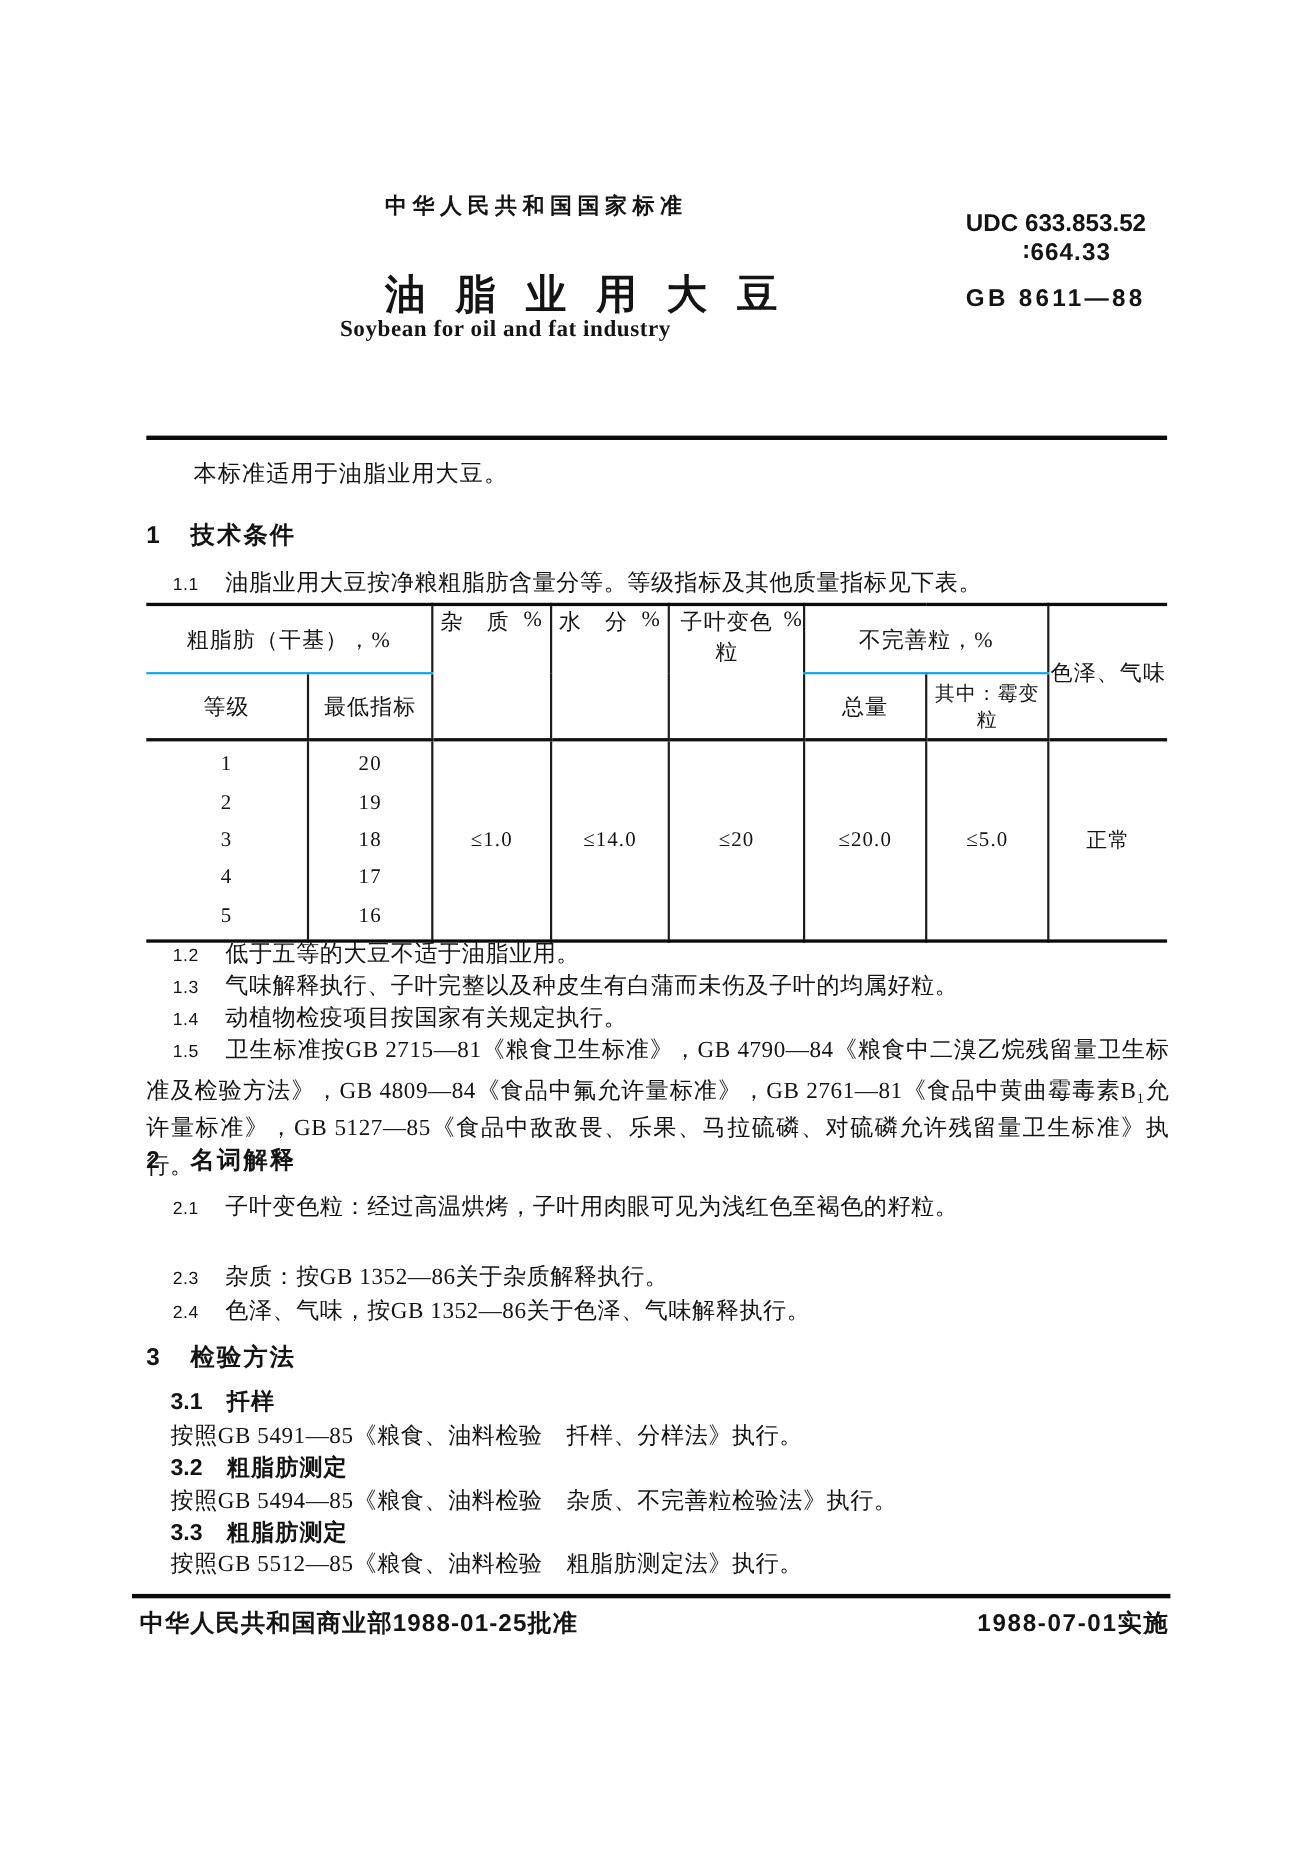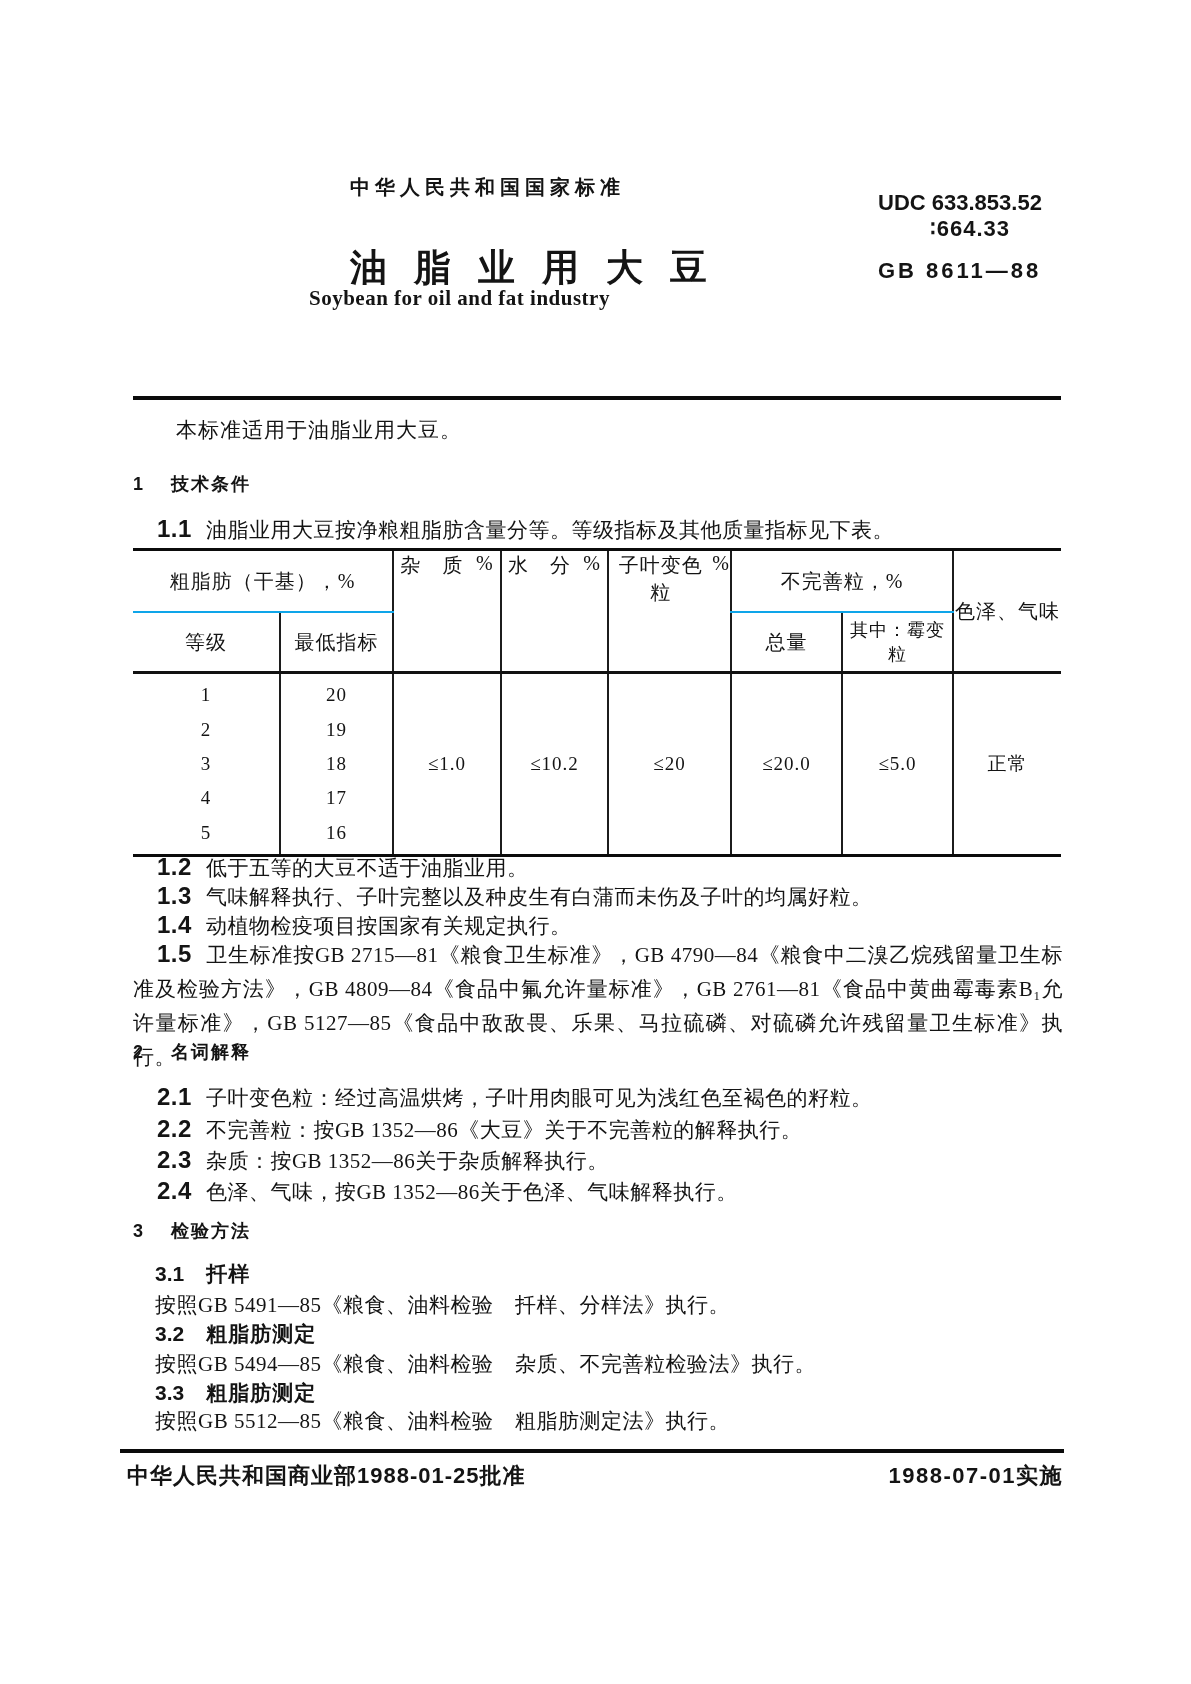--- a/index.html
+++ b/index.html
@@ -46,31 +46,31 @@
   }
 
   
   .intro {
     position:absolute; left:176px; top:416px;
     font-size:21px; letter-spacing:1px; white-space:nowrap;
   }
   .sec-h {
     position:absolute; left:133px;
     font-family:"Liberation Sans", sans-serif;
-    font-weight:bold; font-size:18px; white-space:nowrap;
+    font-weight:bold; font-size:22px; white-space:nowrap;
   }
   .sec-h .t { margin-left:28px; letter-spacing:2px; }
   .clause {
     position:absolute; left:133px; width:930px;
     font-size:21px; line-height:34px;
     text-indent:24px; text-align:justify; letter-spacing:0.5px;
   }
   .clause .n {
     font-family:"Liberation Sans", sans-serif;
-    font-weight:bold; font-size:24px; margin-right:14px;
+    font-weight:normal; font-size:16px; margin-right:24px;
   }
   .sub-h {
     position:absolute; left:155px;
     font-family:"Liberation Sans", sans-serif;
     font-weight:bold; font-size:21px; white-space:nowrap;
   }
   .sub-h .t { margin-left:22px; letter-spacing:1px; }
   .sub-body {
     position:absolute; left:155px; width:908px;
     font-size:21px; letter-spacing:0.5px; white-space:nowrap;
@@ -199,21 +199,21 @@
       <td class="vl">
         <div class="stack">
           <div>20</div>
           <div>19</div>
           <div>18</div>
           <div>17</div>
           <div>16</div>
         </div>
       </td>
       <td class="vl">≤1.0</td>
-      <td class="vl">≤10.2</td>
+      <td class="vl">≤14.0</td>
       <td class="vl">≤20</td>
       <td class="vl">≤20.0</td>
       <td class="vl">≤5.0</td>
       <td class="vl">正常</td>
     </tr>
   </tbody>
     </table>
 
   <div class="clause" style="top:850px;">
     <span class="n">1.2</span><span>低于五等的大豆不适于油脂业用。</span>
@@ -227,23 +227,20 @@
   <div class="clause" style="top:937px;">
     <span class="n">1.5</span><span>卫生标准按GB 2715—81《粮食卫生标准》，GB 4790—84《粮食中二溴乙烷残留量卫生标准及检验方法》，GB 4809—84《食品中氟允许量标准》，GB 2761—81《食品中黄曲霉毒素B₁允许量标准》，GB 5127—85《食品中敌敌畏、乐果、马拉硫磷、对硫磷允许残留量卫生标准》执行。</span>
   </div>
 
   <div class="sec-h" style="top:1040px;">
     <span class="n">2</span><span class="t">名词解释</span>
   </div>
   <div class="clause" style="top:1080px;">
     <span class="n">2.1</span><span>子叶变色粒：经过高温烘烤，子叶用肉眼可见为浅红色至褐色的籽粒。</span>
   </div>
-  <div class="clause" style="top:1112px;">
-    <span class="n">2.2</span><span>不完善粒：按GB 1352—86《大豆》关于不完善粒的解释执行。</span>
-  </div>
   <div class="clause" style="top:1143px;">
     <span class="n">2.3</span><span>杂质：按GB 1352—86关于杂质解释执行。</span>
   </div>
   <div class="clause" style="top:1174px;">
     <span class="n">2.4</span><span>色泽、气味，按GB 1352—86关于色泽、气味解释执行。</span>
   </div>
 
   <div class="sec-h" style="top:1219px;">
     <span class="n">3</span><span class="t">检验方法</span>
   </div>

